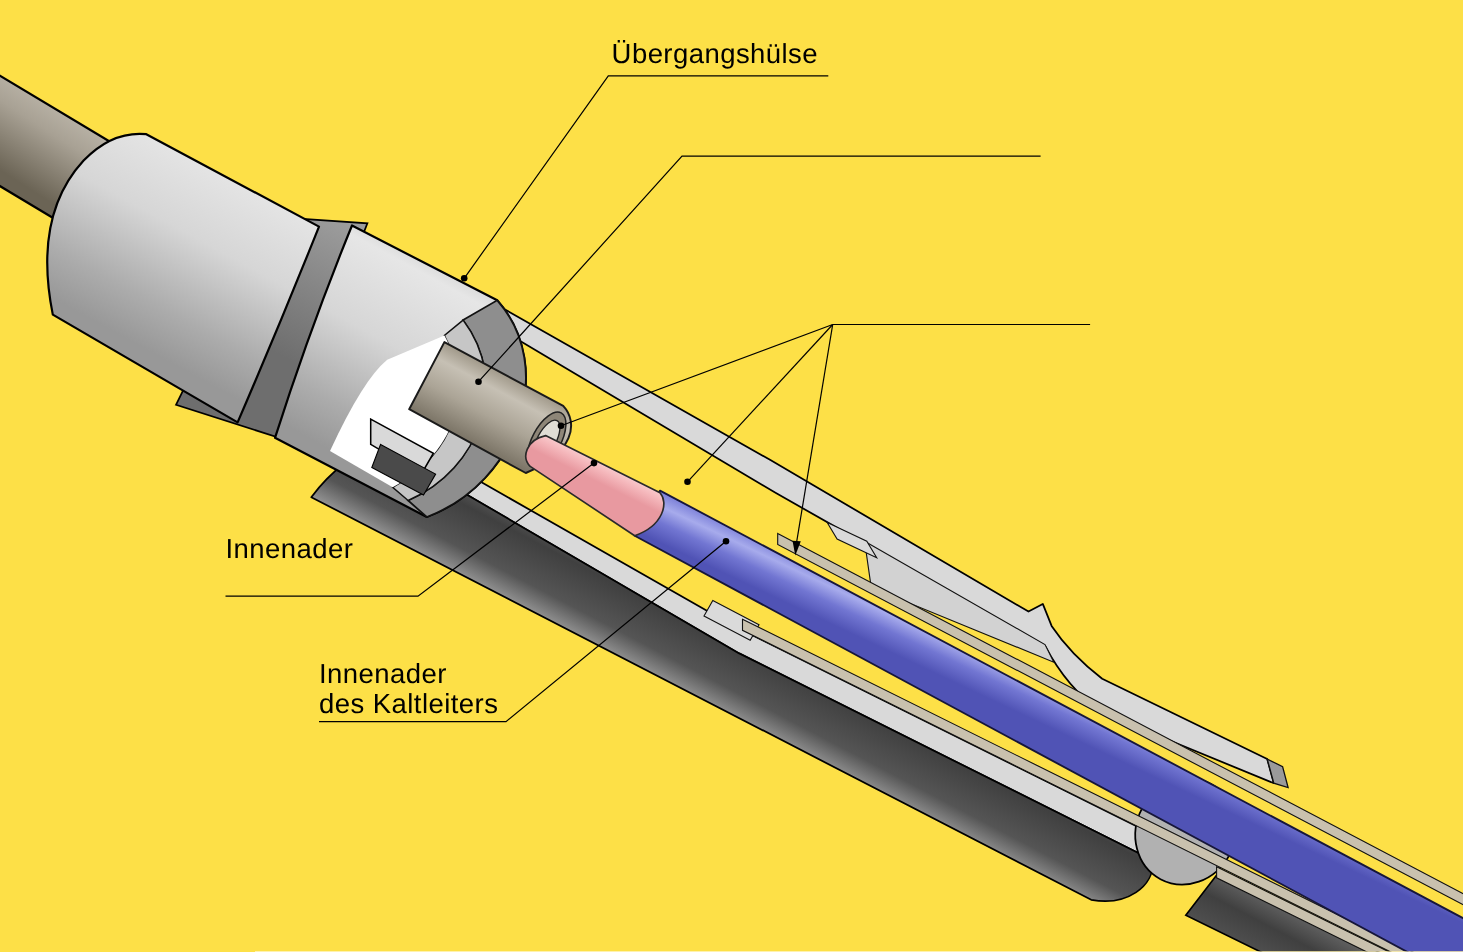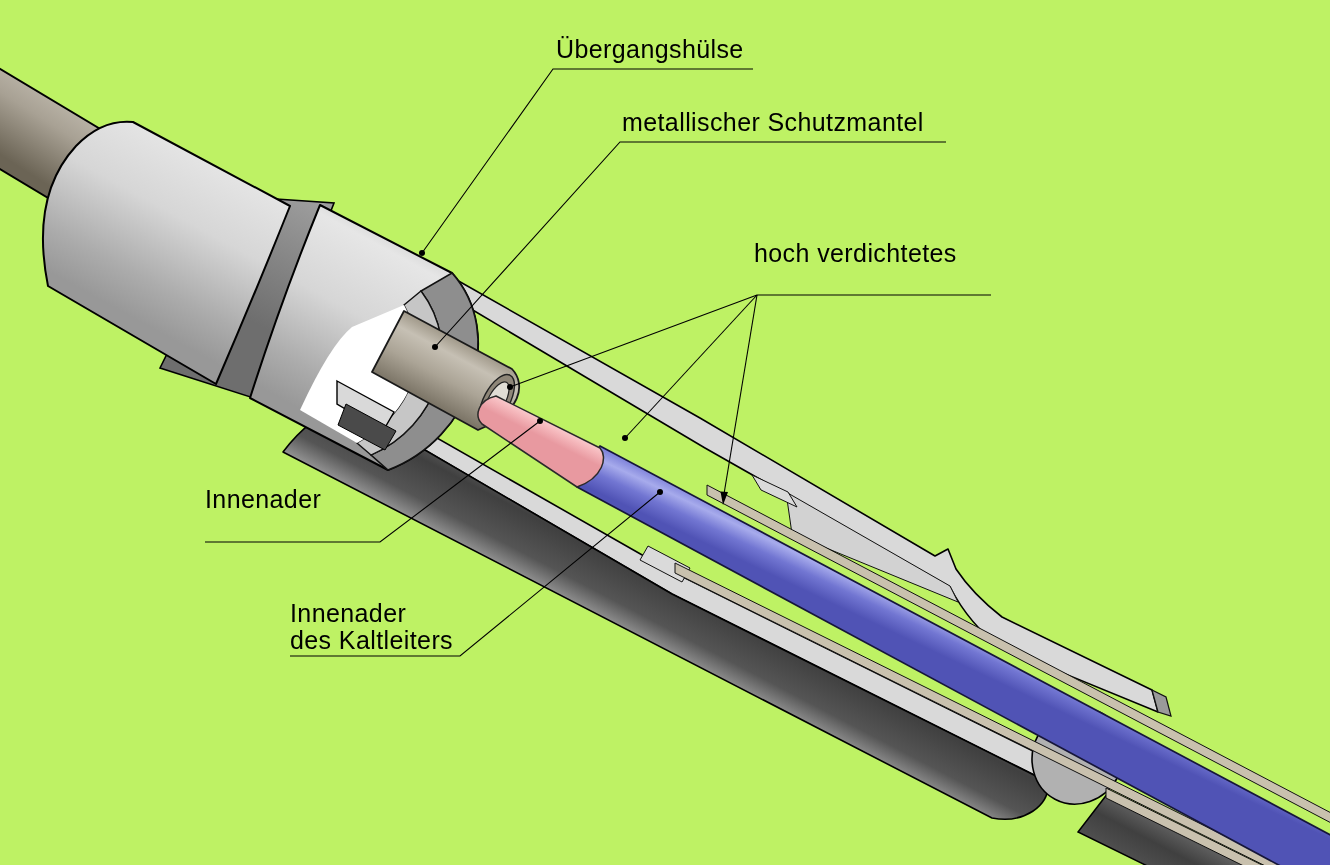--- a/index.html
+++ b/index.html
@@ -1,16 +1,16 @@
 <!DOCTYPE html>
 <html><head>
 <meta charset="utf-8">
 <style>
   html,body{margin:0;padding:0;background:#ffffff;}
-  .canvas{position:relative;width:1330px;height:865px;background:#bef264;overflow:hidden;
+  .canvas{position:relative;width:1330px;height:865px;background:#fde047;overflow:hidden;
           font-family:"Liberation Sans", sans-serif;}
   .canvas svg{position:absolute;left:0;top:0;}
   .diagram-label{position:absolute;color:#000;font-size:25px;line-height:27px;
                  letter-spacing:0.4px;white-space:nowrap;}
 </style>
 </head>
 <body>
 
 <div class="canvas">
 
@@ -115,24 +115,22 @@
     <circle cx="510" cy="387" r="3"></circle>
     <circle cx="625" cy="438" r="3"></circle>
     <polygon points="723,505 728,492 720.5,491.5"></polygon>
     <circle cx="540" cy="421" r="3"></circle>
     <circle cx="660" cy="492" r="3"></circle>
   </g>
 </svg>
 
 <div class="diagram-label" style="left:556px;top:36px">Übergangshülse</div>
 
-<div class="diagram-label" style="left:622px;top:109px">metallischer Schutzmantel</div>
 
 <div class="diagram-label" style="left:754px;top:240px">
-  <div>hoch verdichtetes</div>
 </div>
 
 <div class="diagram-label" style="left:205px;top:486px">
   <div>Innenader</div>
 </div>
 
 <div class="diagram-label" style="left:290px;top:600px">
   <div>Innenader</div>
   <div>des Kaltleiters</div>
 </div>

